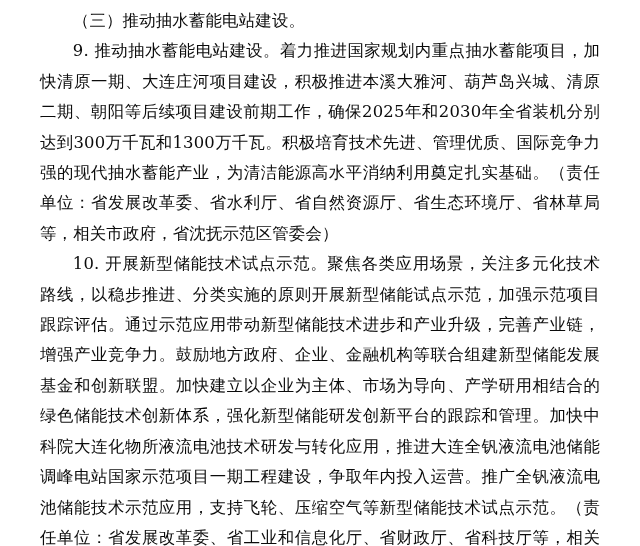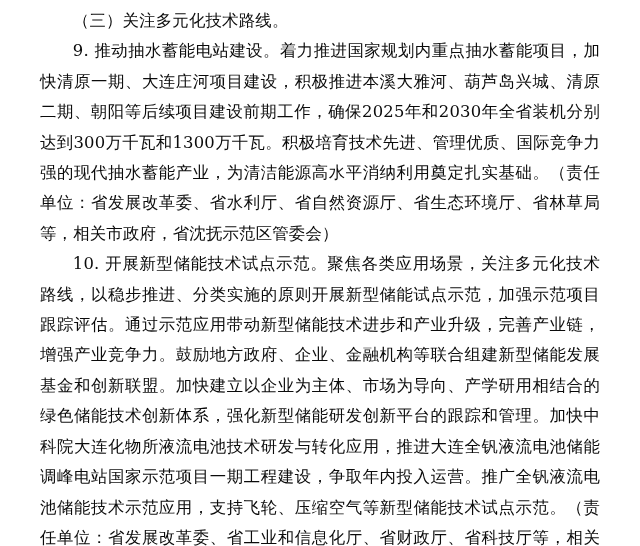--- a/index.html
+++ b/index.html
@@ -34,16 +34,16 @@
     text-indent: 2em;
   }
   .para + .para {
     margin-top: 0px;
   }
 </style>
 </head>
 <body>
 
 <div class="page">
-  <p class="para indent">（三）关注多元化技术路线。</p>
+  <p class="para indent">（三）推动抽水蓄能电站建设。</p>
   <p class="para indent">9. 推动抽水蓄能电站建设。着力推进国家规划内重点抽水蓄能项目，加快清原一期、大连庄河项目建设，积极推进本溪大雅河、葫芦岛兴城、清原二期、朝阳等后续项目建设前期工作，确保2025年和2030年全省装机分别达到300万千瓦和1300万千瓦。积极培育技术先进、管理优质、国际竞争力强的现代抽水蓄能产业，为清洁能源高水平消纳利用奠定扎实基础。（责任单位：省发展改革委、省水利厅、省自然资源厅、省生态环境厅、省林草局等，相关市政府，省沈抚示范区管委会）</p>
   <p class="para indent">10. 开展新型储能技术试点示范。聚焦各类应用场景，关注多元化技术路线，以稳步推进、分类实施的原则开展新型储能试点示范，加强示范项目跟踪评估。通过示范应用带动新型储能技术进步和产业升级，完善产业链，增强产业竞争力。鼓励地方政府、企业、金融机构等联合组建新型储能发展基金和创新联盟。加快建立以企业为主体、市场为导向、产学研用相结合的绿色储能技术创新体系，强化新型储能研发创新平台的跟踪和管理。加快中科院大连化物所液流电池技术研发与转化应用，推进大连全钒液流电池储能调峰电站国家示范项目一期工程建设，争取年内投入运营。推广全钒液流电池储能技术示范应用，支持飞轮、压缩空气等新型储能技术试点示范。（责任单位：省发展改革委、省工业和信息化厅、省财政厅、省科技厅等，相关市政府，省沈抚示范区管委会）</p>
 </div>
 
 </body></html>

